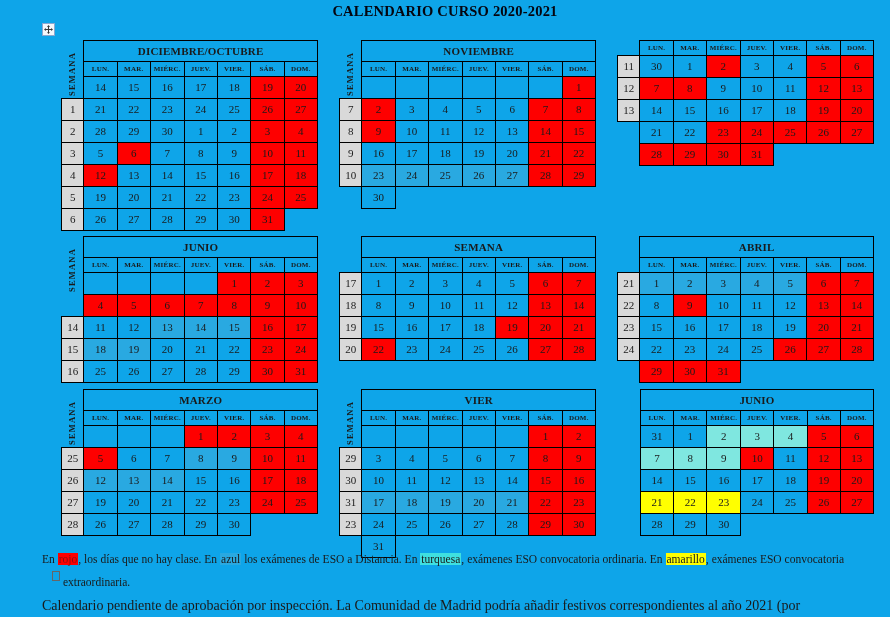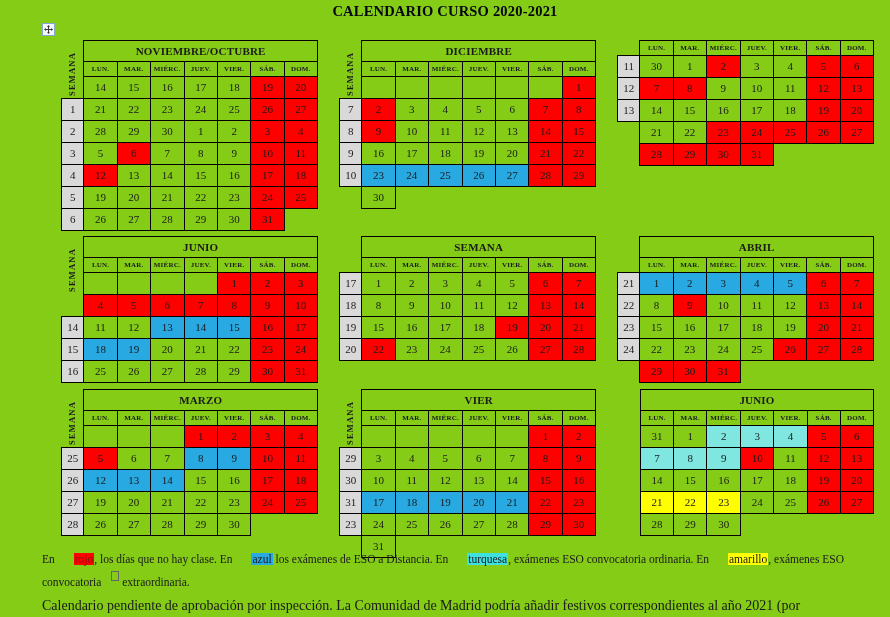--- a/index.html
+++ b/index.html
@@ -1,16 +1,16 @@
 <!DOCTYPE html>
 <html style="--red: #FE0000; --redText: #8B1010; --blue: #29A9E1; --turq: #7FE7E0; --yellow: #FFFF00; --gray: #D9D9D9;"><head>
 <meta charset="utf-8">
 <style>
   html,body{margin:0;padding:0;background:#fff;}
-  .page{position:relative;width:890px;height:617px;background:#84cc16;
+  .page{position:relative;width:890px;height:617px;background:#0ea5e9;
         font-family:"Liberation Serif",serif;color:#1a1a1a;overflow:hidden;}
   .doc-title{position:absolute;top:0;left:0;right:0;margin:3px 0 0;text-align:center;
         font-size:14.5px;font-weight:bold;letter-spacing:.2px;color:#05050f;}
   .move-handle{position:absolute;left:42px;top:23px;width:13px;height:13px;
         border:1px solid #8aa8d0;background:#f4f7fb;display:flex;align-items:center;justify-content:center;box-sizing:border-box;}
   #months-grid{position:absolute;left:40px;top:40px;display:grid;
         grid-template-columns:278px 278px 278px;grid-template-rows:196px 153px auto;align-items:start;}
   table.cal{border-collapse:collapse;margin-left:21px;}
   table.cal.no-week{margin-left:44px;}
   .cal td{border:1px solid #000;text-align:center;vertical-align:middle;padding:0;
@@ -22,42 +22,42 @@
   .cal td.week-cell{width:22px;height:21px;background:var(--gray);}
   .cal td.label-cell{border:none;width:22px;vertical-align:bottom;}
   .vlabel{display:inline-block;writing-mode:vertical-rl;transform:rotate(180deg);
         font-weight:bold;font-size:8.5px;letter-spacing:1.2px;padding-bottom:1px;}
   .bg-r{background:var(--red);color:var(--redText);}
   .bg-b{background:var(--blue);color:#0e1e2c;}
   .bg-t{background:var(--turq);color:#0e2424;}
   .bg-y{background:var(--yellow);color:#1a1a1a;}
   .legend{position:absolute;left:42px;top:548px;width:802px;margin:0;
         font-size:11.5px;line-height:23px;text-align:justify;}
-  .hl{padding:0 1px;margin-left:16px;}
+  .hl{padding:0 1px;}
   .anchor-box{display:inline-block;width:6px;height:8px;border:1px solid #666;
         vertical-align:5px;margin-left:10px;}
   .footer-note{position:absolute;left:42px;top:594px;width:802px;margin:0;
         font-size:14px;line-height:23px;}
 </style>
 </head>
 <body>
 
 <div class="page">
   <h1 class="doc-title">CALENDARIO CURSO 2020-2021</h1>
   <div class="move-handle">
     <svg width="9" height="9" viewBox="0 0 12 12">
       <path d="M6 0 L8 2.5 H6.7 V5.3 H9.5 V4 L12 6 L9.5 8 V6.7 H6.7 V9.5 H8 L6 12 L4 9.5 H5.3 V6.7 H2.5 V8 L0 6 L2.5 4 V5.3 H5.3 V2.5 H4 Z" fill="#3a3a3a"></path>
     </svg>
   </div>
   <div id="months-grid">
       <table class="cal">
         <tbody>
           <tr>
             <td rowspan="3" class="label-cell"><span class="vlabel">SEMANA</span></td>
-            <td colspan="7" class="title-cell">NOVIEMBRE/OCTUBRE</td>
+            <td colspan="7" class="title-cell">DICIEMBRE/OCTUBRE</td>
           </tr>
           <tr>
             <td class="hdr-cell">LUN.</td>
             <td class="hdr-cell">MAR.</td>
             <td class="hdr-cell">MIÉRC.</td>
             <td class="hdr-cell">JUEV.</td>
             <td class="hdr-cell">VIER.</td>
             <td class="hdr-cell">SÁB.</td>
             <td class="hdr-cell">DOM.</td>
           </tr>
@@ -129,21 +129,21 @@
             <td class="day-cell">30</td>
             <td class="day-cell bg-r">31</td>
             <td class="ghost"></td>
           </tr>
         </tbody>
       </table>
       <table class="cal">
         <tbody>
           <tr>
             <td rowspan="3" class="label-cell"><span class="vlabel">SEMANA</span></td>
-            <td colspan="7" class="title-cell">DICIEMBRE</td>
+            <td colspan="7" class="title-cell">NOVIEMBRE</td>
           </tr>
           <tr>
             <td class="hdr-cell">LUN.</td>
             <td class="hdr-cell">MAR.</td>
             <td class="hdr-cell">MIÉRC.</td>
             <td class="hdr-cell">JUEV.</td>
             <td class="hdr-cell">VIER.</td>
             <td class="hdr-cell">SÁB.</td>
             <td class="hdr-cell">DOM.</td>
           </tr>

